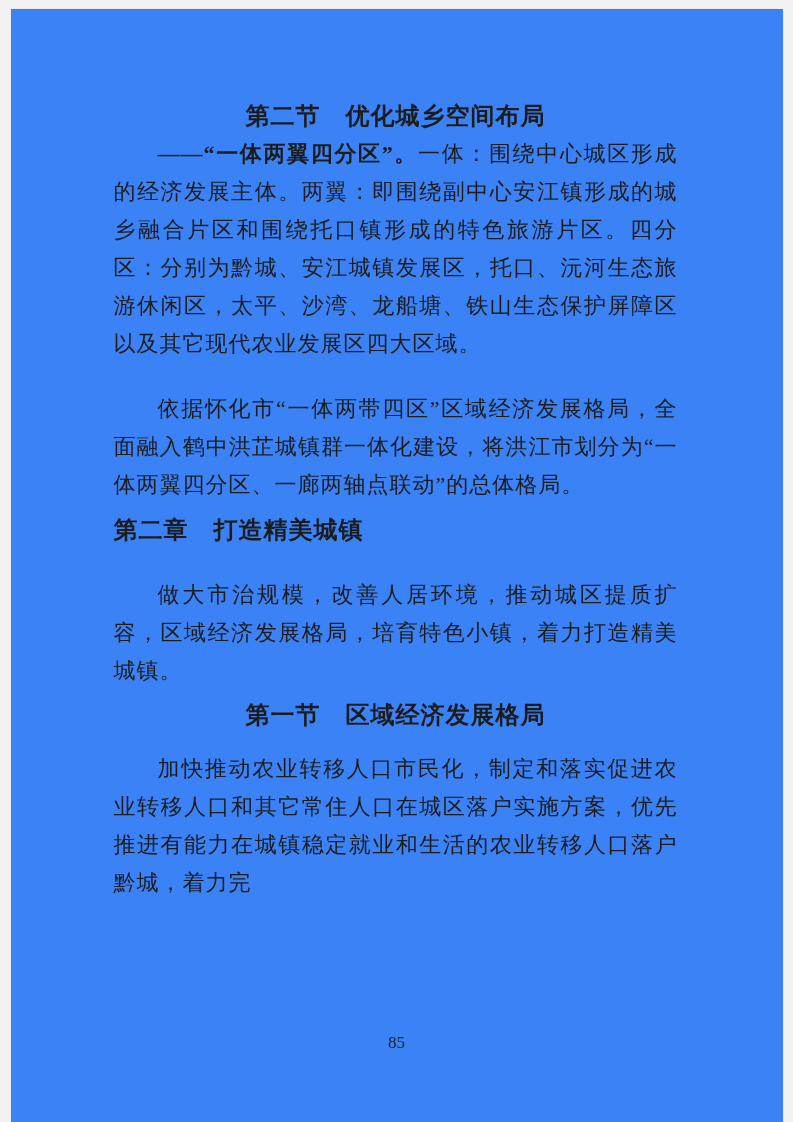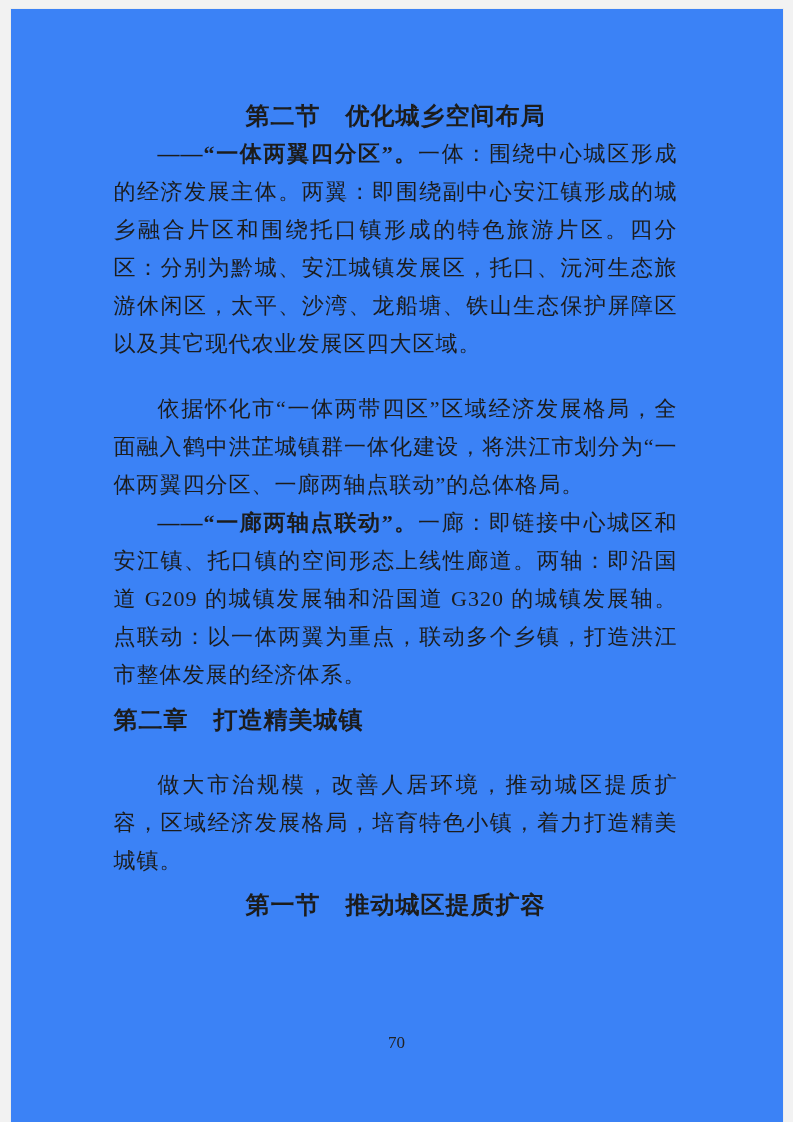--- a/index.html
+++ b/index.html
@@ -74,27 +74,27 @@
 
 <div class="page">
   <div class="content">
 
     <h2 class="sec-heading">第二节　优化城乡空间布局</h2>
 
     <p class="body"><strong class="bold-lead">——“一体两翼四分区”。</strong><span>一体：围绕中心城区形成的经济发展主体。两翼：即围绕副中心安江镇形成的城乡融合片区和围绕托口镇形成的特色旅游片区。四分区：分别为黔城、安江城镇发展区，托口、沅河生态旅游休闲区，太平、沙湾、龙船塘、铁山生态保护屏障区以及其它现代农业发展区四大区域。</span></p>
 
     <p class="body first-after-title"><span>依据怀化市“一体两带四区”区域经济发展格局，全面融入鹤中洪芷城镇群一体化建设，将洪江市划分为“一体两翼四分区、一廊两轴点联动”的总体格局。</span></p>
 
-    <p class="body"><strong class="bold-lead">——“一廊两轴点联动”。</strong><span>一廊：即链接中心城区和安江镇、托口镇的空间形态上线性廊道。两轴：即沿国道 G209 的城镇发展轴和沿国道 G320 的城镇发展轴。点联动：以一体两翼为重点，联动多个乡镇，打造洪江市整体发展的经济体系。</span></p>
 
     <h1 class="chapter-heading">第二章　打造精美城镇</h1>
 
     <p class="body"><span>做大市治规模，改善人居环境，推动城区提质扩容，区域经济发展格局，培育特色小镇，着力打造精美城镇。</span></p>
 
-    <h2 class="sec-heading second">第一节　推动城区提质扩容</h2>
+    <h2 class="sec-heading second">第一节　区域经济发展格局</h2>
 
+    <p class="body"><span>加快推动农业转移人口市民化，制定和落实促进农业转移人口和其它常住人口在城区落户实施方案，优先推进有能力在城镇稳定就业和生活的农业转移人口落户黔城，着力完</span></p>
 
   </div>
 
   <div class="footer">
-    <span>70</span>
+    <span>85</span>
   </div>
 </div>
 
 </body></html>

